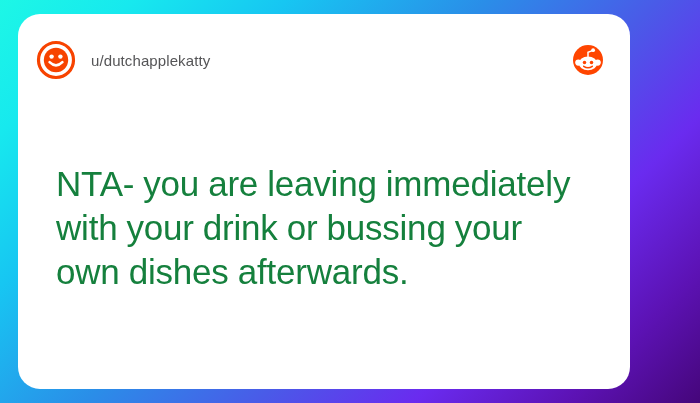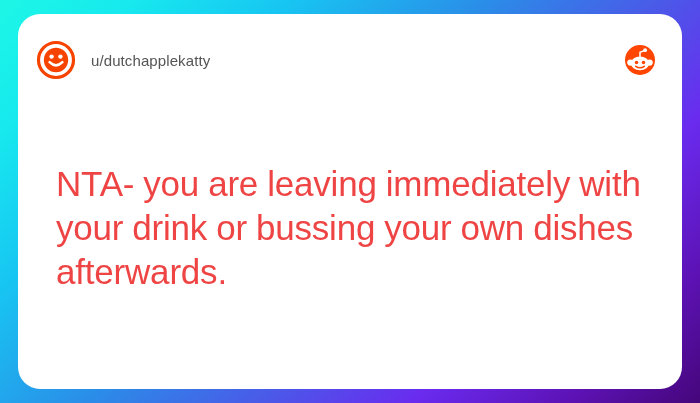--- a/index.html
+++ b/index.html
@@ -27,21 +27,21 @@
         #5c12b4 88%,
         #45067a 100%);
     box-sizing: border-box;
   }
 
   
   #card {
     position: absolute;
     left: 18px;
     top: 14px;
-    width: 664px;
+    width: 612px;
     height: 375px;
     background: #ffffff;
     border-radius: 22px;
     box-sizing: border-box;
     overflow: hidden;
   }
 
   
   .card-header {
     position: absolute;
@@ -82,21 +82,21 @@
   .card-body {
     position: absolute;
     left: 38px;
     top: 148px;
     right: 36px;
   }
 
   .body-text {
     font-size: 35px;
     line-height: 44px;
-    color: #ef4444;
+    color: #15803d;
     font-weight: 400;
     letter-spacing: -0.2px;
     margin: 0;
     word-spacing: -0.5px;
   }
 </style>
 </head>
 <body>
 
 <div id="stage">

